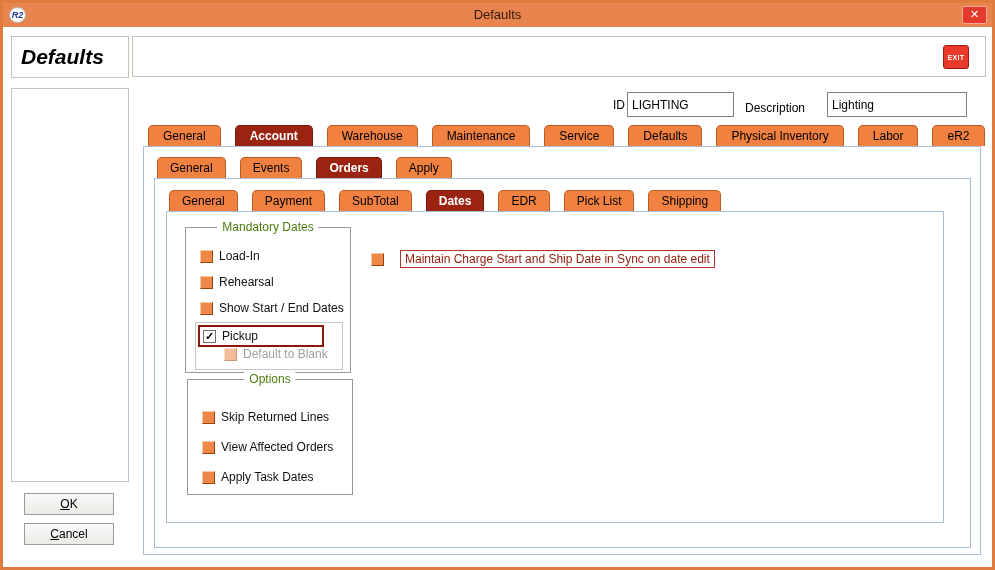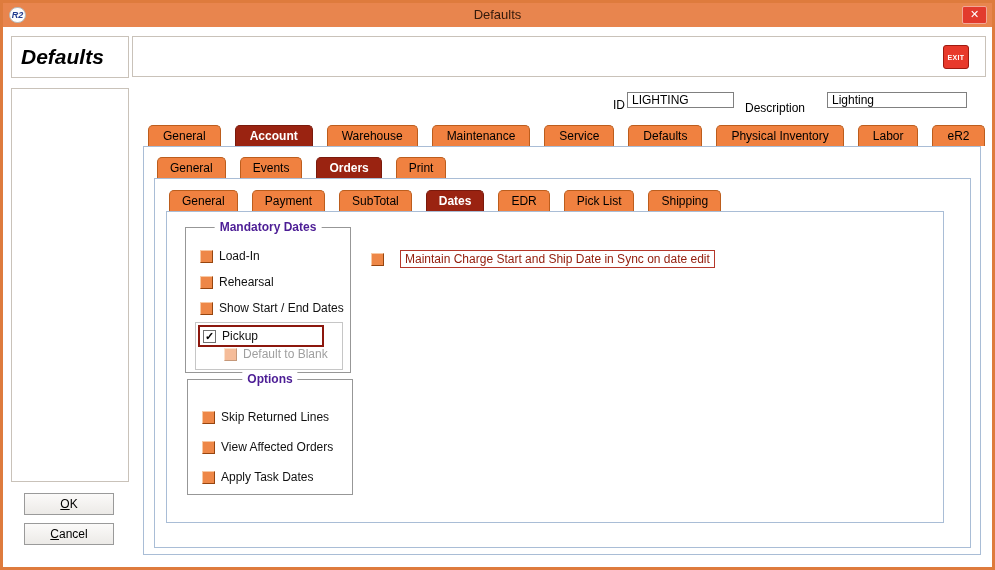--- a/index.html
+++ b/index.html
@@ -18,21 +18,21 @@
   .btn{position:absolute;left:21px;width:90px;height:22px;background:linear-gradient(#fbfaf9,#eceae7);border:1px solid #9a9a9a;font-size:12px;color:#000;text-align:center;line-height:20px;cursor:pointer}
   .btn.ok{top:490px}
   .btn.cancel{top:520px}
 
   
   .toolbar{position:absolute;left:129px;top:33px;width:854px;height:41px;border:1px solid #c9c2b9;background:#fff}
   .exit-btn{position:absolute;right:16px;top:8px;width:26px;height:24px;background:#e8392b;border:1px solid #9e1a10;border-radius:3px;color:#fff;font-size:7px;font-weight:bold;letter-spacing:.3px;display:flex;align-items:center;justify-content:center;cursor:pointer}
   .field-label{position:absolute;font-size:12px;color:#000;white-space:nowrap}
   .id-label{left:610px;top:95px}
   .desc-label{left:742px;top:98px}
-  .tfield{position:absolute;height:16px;border:1px solid #808080;font-size:12px;padding:0 4px;color:#000;background:#fff;font-family:inherit}
+  .tfield{position:absolute;height:25px;border:1px solid #808080;font-size:12px;padding:0 4px;color:#000;background:#fff;font-family:inherit}
   .id-field{left:624px;top:89px;width:107px}
   .desc-field{left:824px;top:89px;width:140px}
 
   
   .tabs{position:absolute;display:flex;gap:14px;z-index:3}
   .tab{height:21px;line-height:20px;padding:0 14px;background:#f08140;color:#000;font-size:12px;border:1px solid #bc5d1d;border-bottom:none;border-radius:5px 5px 0 0;white-space:nowrap;cursor:pointer}
   .tabs2 .tab,.tabs3 .tab{padding:0 12px}
   .tab.selected{background:#9a2311;color:#fff;font-weight:bold;border-color:#7a1a0c}
   .tabs1{left:145px;top:122px}
   .tabs2{left:154px;top:154px}
@@ -41,21 +41,21 @@
   
   .sheet{position:absolute;background:#fff;border:1px solid #a9bdd6}
   .sheet1{left:140px;top:143px;width:838px;height:409px}
   .sheet2{left:151px;top:175px;width:817px;height:370px}
   .sheet3{left:163px;top:208px;width:778px;height:312px}
 
   
   .group{position:absolute;border:1px solid #979797;background:#fff;z-index:4}
   .group-mandatory{left:182px;top:224px;width:166px;height:146px}
   .group-options{left:184px;top:376px;width:166px;height:116px}
-  .group-title{position:absolute;top:-8px;left:50%;transform:translateX(-50%);background:#fff;padding:0 5px;font-size:12px;font-weight:bold;color:#4c1d95;white-space:nowrap}
+  .group-title{position:absolute;top:-8px;left:50%;transform:translateX(-50%);background:#fff;padding:0 5px;font-size:12px;font-weight:normal;color:#4d7c0f;white-space:nowrap}
   .cbrow{position:absolute;display:flex;align-items:center;gap:6px;height:16px;cursor:pointer}
   .cb{width:13px;height:13px;background:#ee8747;border-style:solid;border-width:1px;border-color:#f8c9a4 #96450f #96450f #f8c9a4;flex:none;font-size:11px;line-height:11px;text-align:center}
   .cb.checked{background:#fff;border:1px solid #6f6f6f;color:#000;font-weight:bold}
   .cblabel{font-size:12px;color:#111;white-space:nowrap}
   .cbrow.disabled .cb{opacity:.55}
   .cbrow.disabled .cblabel{color:#9f9f9f}
   .subframe{position:absolute;left:9px;top:94px;width:148px;height:48px;border:1px solid #c6c6c6}
   .focusbox{position:absolute;left:12px;top:97px;width:126px;height:22px;border:2px solid #8c170d;display:flex;align-items:center;padding-left:3px;background:#fff}
   .focusbox .cbrow{position:static}
 
@@ -106,21 +106,21 @@
     <div class="tab">Defaults</div>
     <div class="tab">Physical Inventory</div>
     <div class="tab">Labor</div>
     <div class="tab">eR2</div>
   </div>
 
   <div class="tabs tabs2">
     <div class="tab">General</div>
     <div class="tab">Events</div>
     <div class="tab selected">Orders</div>
-    <div class="tab">Print</div>
+    <div class="tab">Apply</div>
   </div>
 
   <div class="tabs tabs3">
     <div class="tab">General</div>
     <div class="tab">Payment</div>
     <div class="tab">SubTotal</div>
     <div class="tab selected">Dates</div>
     <div class="tab">EDR</div>
     <div class="tab">Pick List</div>
     <div class="tab">Shipping</div>

